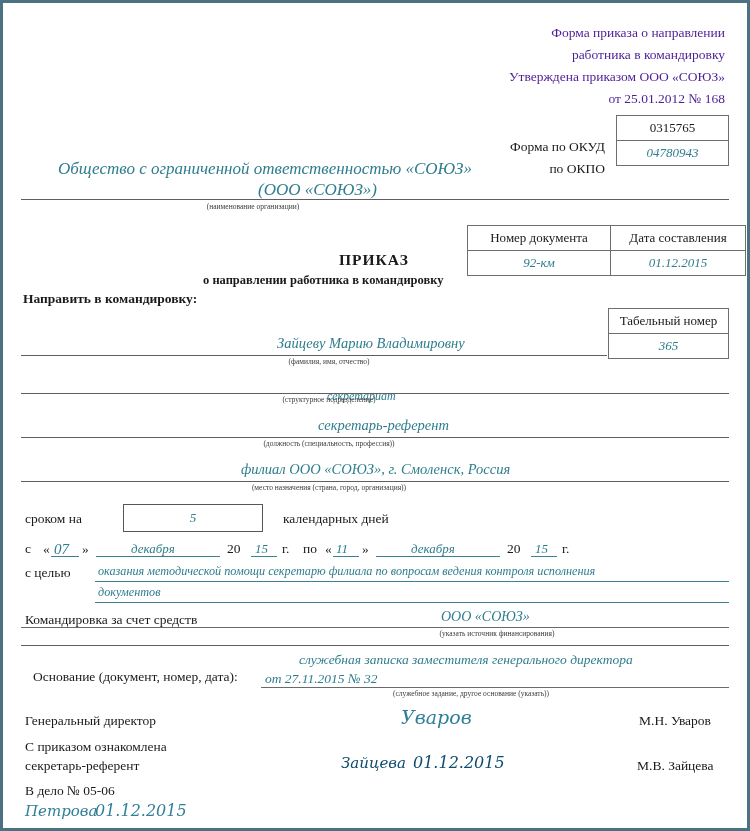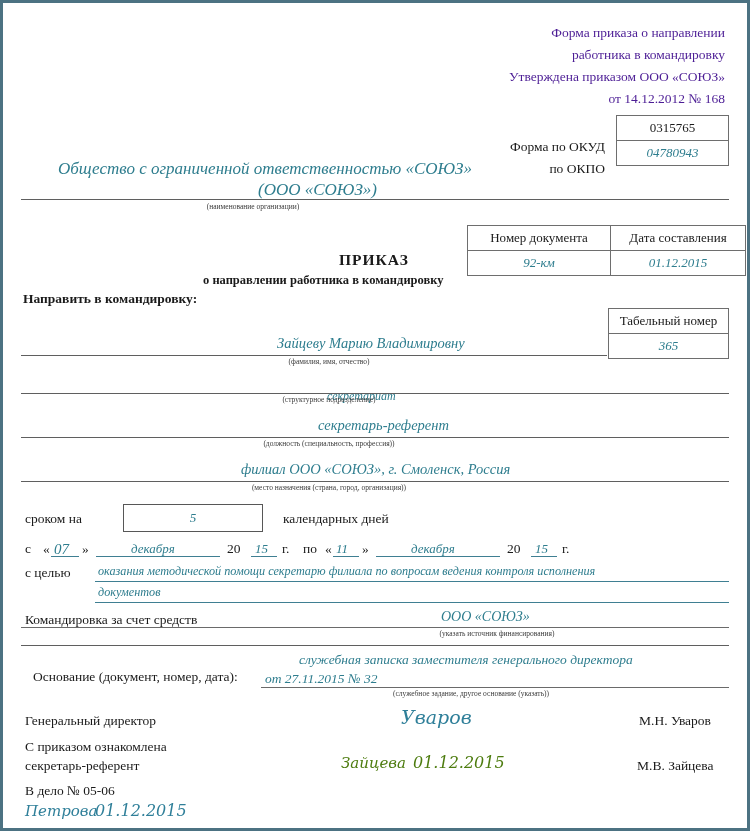--- a/index.html
+++ b/index.html
@@ -34,21 +34,21 @@
     color: #2e7d8e;
     font-style: italic;
     font-family: "Liberation Serif", "DejaVu Serif", serif;
   }
   .hand {
     color: #2f7f99;
     font-style: italic;
     font-family: "DejaVu Serif", serif;
   }
   .hand-grey {
-    color: #4d7c0f;
+    color: #0c4a6e;
     font-style: italic;
     font-family: "DejaVu Serif", serif;
   }
   .cap {
     position: absolute;
     font-size: 7.5px;
     color: #3b3b3b;
     text-align: center;
     font-family: "Liberation Serif", "DejaVu Serif", serif;
     white-space: nowrap;
@@ -107,21 +107,21 @@
 </style>
 </head>
 <body>
 
 <div id="page">
  <div id="inner">
 
   <div class="hdr serif" style="top:22px;">Форма приказа о направлении</div>
   <div class="hdr serif" style="top:44px;">работника в командировку</div>
   <div class="hdr serif" style="top:66px;">Утверждена приказом ООО «СОЮЗ»</div>
-  <div class="hdr serif" style="top:88px;">от 14.12.2012 № 168</div>
+  <div class="hdr serif" style="top:88px;">от 25.01.2012 № 168</div>
 
   <table class="tbl" style="left:613px; top:112px; width:113px;">
     <tbody>
     <tr>
       <td style="height:20px;">0315765</td>
     </tr>
     <tr>
       <td class="val" style="height:20px;">04780943</td>
     </tr>
   </tbody>

